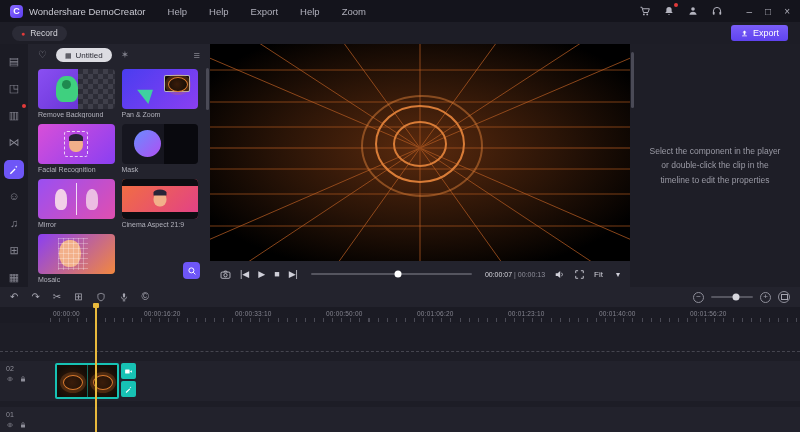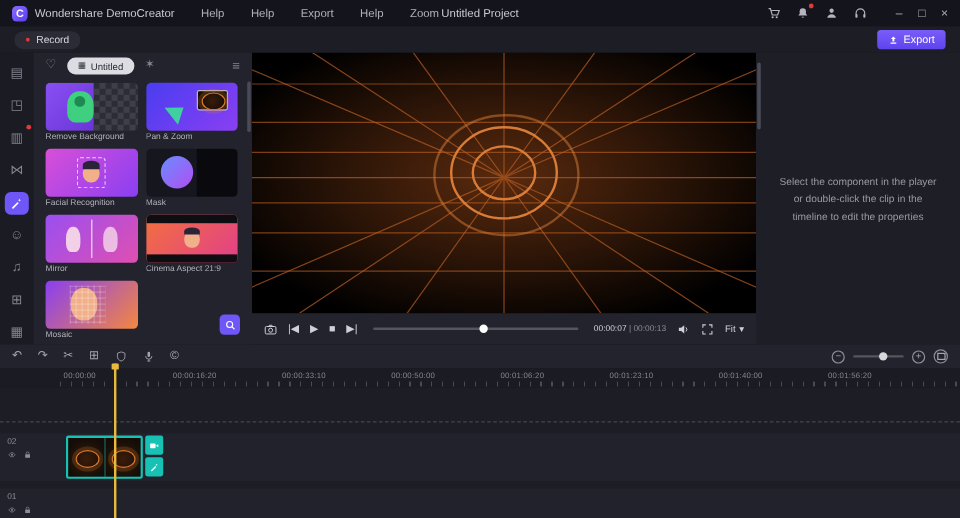--- a/index.html
+++ b/index.html
@@ -125,21 +125,21 @@
   .video svg { display:block; width:420px; height:217px; }
   .controls { position:absolute; left:0; bottom:0; width:420px; height:26px;
     background:#23232d; display:flex; align-items:center; padding:0 10px; gap:9px; }
   .c-icon { color:#cfcfd8; font-size:9px; display:flex; align-items:center; line-height:1; }
   .c-icon svg { width:11px; height:11px; }
   .scrub { flex:1; height:2px; background:#55555f; border-radius:1px; position:relative; margin:0 4px; }
   .scrub-dot { position:absolute; left:54%; top:50%; width:7px; height:7px;
     border-radius:50%; background:#fff; transform:translate(-50%,-50%); }
   .time { font-size:7px; color:#8e8e99; white-space:nowrap; }
   .time .cur { color:#d6d6dd; }
-  .fit { display:flex; align-items:center; gap:3px; font-size:8px; color:#cfcfd8; }
+  .fit { display:flex; align-items:center; gap:13px; font-size:8px; color:#cfcfd8; }
 
   
   .props { position:absolute; left:630px; top:44px; width:170px; height:243px;
     background:#1e1e27; display:flex; align-items:center; justify-content:center;
     padding:0 18px; }
   .props-msg { font-size:8.5px; color:#9a9aa5; text-align:center; line-height:1.7; }
   .props-scroll { position:absolute; left:631px; top:52px; width:3px; height:56px;
     border-radius:2px; background:#4a4a56; z-index:3; }
 
   
@@ -200,21 +200,20 @@
 <div class="titlebar">
   <div class="logo">C</div>
   <div class="appname">Wondershare DemoCreator</div>
   <div class="menus">
     <span>Help</span>
     <span>Help</span>
     <span>Export</span>
     <span>Help</span>
     <span>Zoom</span>
   </div>
-  <div class="tb-title">Untitled Project</div>
   <div class="tb-right">
     <span class="tb-icon">
       <svg viewBox="0 0 16 16">
           <path d="M2 3h2l2 7h6l1.8-5H5" fill="none" stroke="#b4b4bf" stroke-width="1.3"></path>
           <circle cx="6.5" cy="12.5" r="1.2" fill="#b4b4bf"></circle>
           <circle cx="11" cy="12.5" r="1.2" fill="#b4b4bf"></circle>
         </svg>
     </span>
     <span class="tb-icon">
       <svg viewBox="0 0 16 16">

